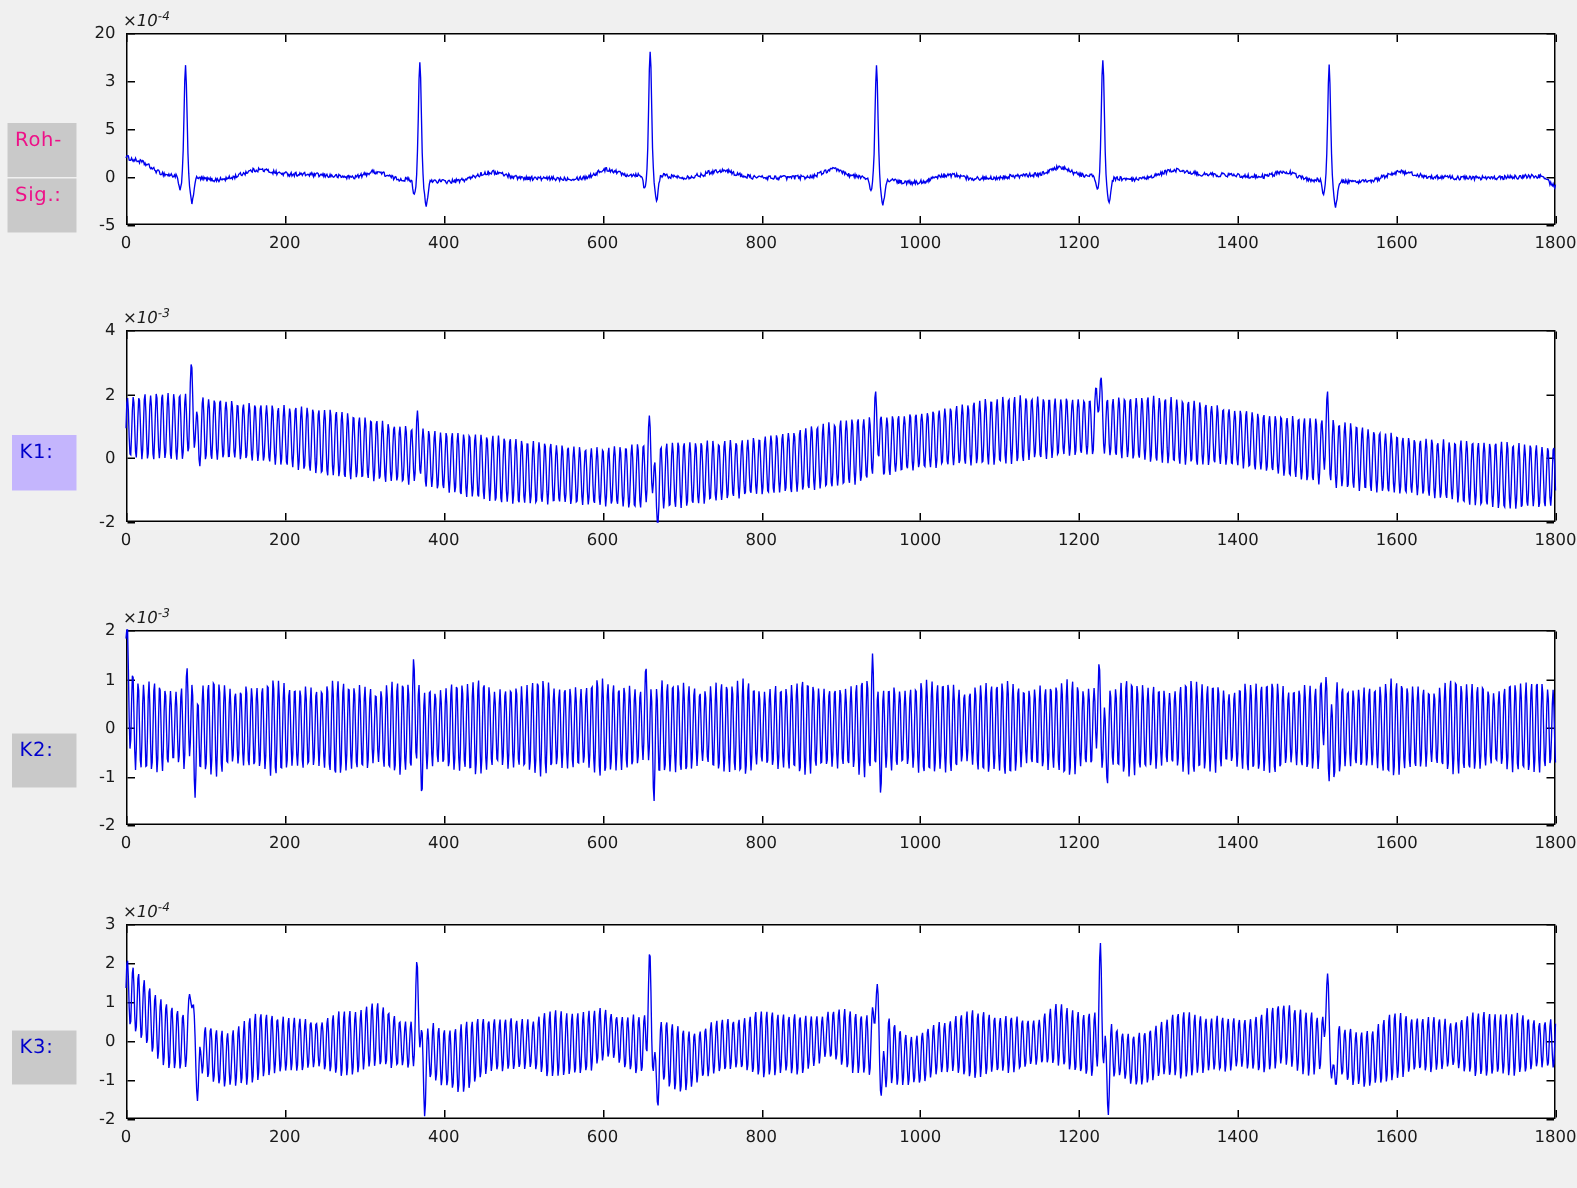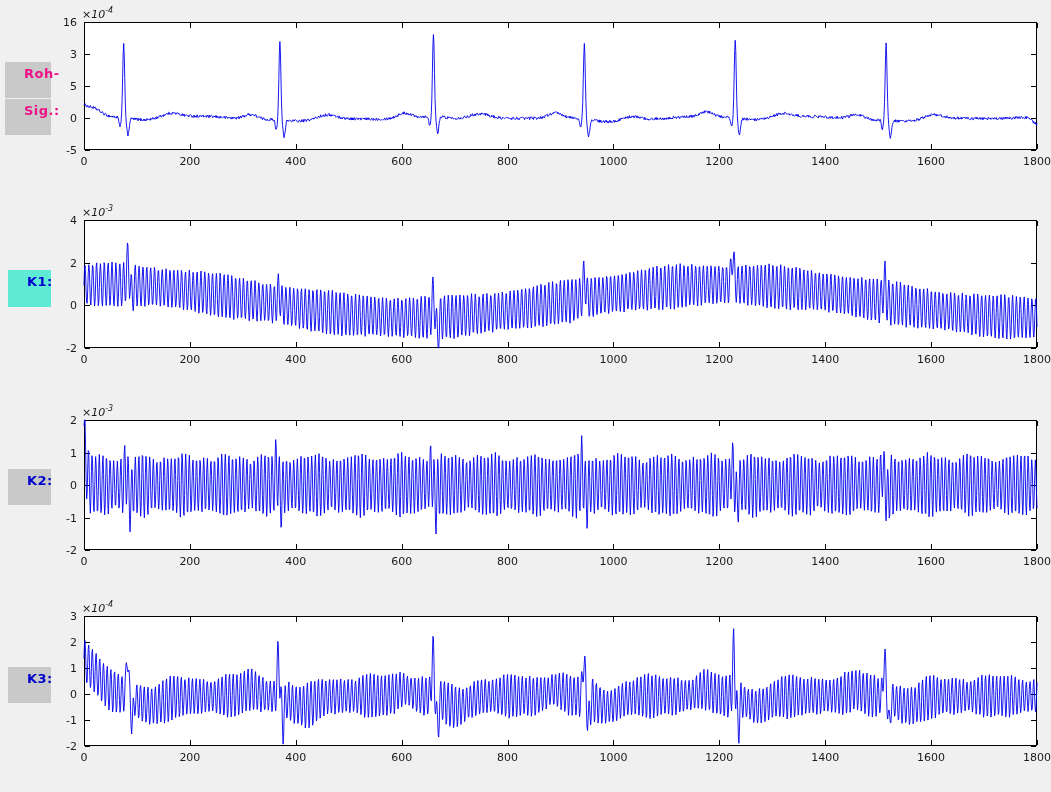--- a/index.html
+++ b/index.html
@@ -5,37 +5,37 @@
   html,body{margin:0;padding:0;background:#f0f0f0;font-family:"DejaVu Sans","Liberation Sans",sans-serif;}
   .fig{position:relative;width:1051px;height:792px;background:#f0f0f0;overflow:hidden;}
   .panel{position:absolute;left:84px;width:953px;background:#ffffff;}
   .p0{top:22px;height:128px;}
   .p1{top:220px;height:128px;}
   .p2{top:420px;height:130px;}
   .p3{top:616px;height:130px;}
   .panel svg{position:absolute;left:0;top:0;overflow:visible;display:block;}
   .exp{position:absolute;left:-2px;top:-16px;font-size:11px;color:#1a1a1a;white-space:nowrap;font-style:italic;}
   .exp sup{font-size:8px;}
-  .labelbox{position:absolute;font-weight:bold;font-size:13px;line-height:15px;padding:4px 19px;box-sizing:border-box;letter-spacing:0.5px;}
+  .labelbox{position:absolute;font-weight:normal;font-size:13px;line-height:15px;padding:4px 5px;box-sizing:border-box;letter-spacing:0.5px;margin-top:20px;}
   .lb-roh{left:5px;top:62px;width:46px;height:36px;}
   .lb-sig{left:5px;top:99px;width:46px;height:36px;}
   .lb-k1{left:8px;top:270px;width:43px;height:37px;}
   .lb-k2{left:8px;top:469px;width:43px;height:36px;}
   .lb-k3{left:8px;top:667px;width:43px;height:36px;}
   .ytick{position:absolute;font-size:11px;color:#1a1a1a;transform:translate(-100%,-50%);white-space:nowrap;}
   .xtick{position:absolute;font-size:11px;color:#1a1a1a;transform:translate(-50%,0);white-space:nowrap;}
 </style>
 </head>
 <body>
 
 <div class="fig">
 
   <div class="labelbox lb-roh" style="color: rgb(238, 17, 136); background: rgb(201, 201, 201);">Roh-</div>
   <div class="labelbox lb-sig" style="color: rgb(238, 17, 136); background: rgb(201, 201, 201);">Sig.:</div>
-  <div class="labelbox lb-k1" style="color: rgb(0, 0, 204); background: #5eead4;">K1:</div>
+  <div class="labelbox lb-k1" style="color: rgb(0, 0, 204); background: #c4b5fd;">K1:</div>
   <div class="labelbox lb-k2" style="color: rgb(0, 0, 204); background: rgb(201, 201, 201);">K2:</div>
   <div class="labelbox lb-k3" style="color: rgb(0, 0, 204); background: rgb(201, 201, 201);">K3:</div>
 
   <div class="panel p0">
     <span class="exp"><span>×10</span><sup>-4</sup></span>
     <svg width="953" height="128" viewBox="0 0 953 128">
         <rect x="0.5" y="0.5" width="952" height="127" fill="none" stroke="#000000"></rect>
         <line x1="0.5" y1="127" x2="0.5" y2="122" stroke="#000000" stroke-width="1"></line>
         <line x1="0.5" y1="1" x2="0.5" y2="6" stroke="#000000" stroke-width="1"></line>
         <line x1="106.5" y1="127" x2="106.5" y2="122" stroke="#000000" stroke-width="1"></line>
@@ -75,21 +75,21 @@
       <div class="xtick" style="left: 423.556px; top: 133px;">800</div>
       <div class="xtick" style="left: 529.444px; top: 133px;">1000</div>
       <div class="xtick" style="left: 635.333px; top: 133px;">1200</div>
       <div class="xtick" style="left: 741.222px; top: 133px;">1400</div>
       <div class="xtick" style="left: 847.111px; top: 133px;">1600</div>
       <div class="xtick" style="left: 953px; top: 133px;">1800</div>
       <div class="ytick" style="left: -7px; top: 128px;">-5</div>
       <div class="ytick" style="left: -7px; top: 96px;">0</div>
       <div class="ytick" style="left: -7px; top: 64px;">5</div>
       <div class="ytick" style="left: -7px; top: 32px;">3</div>
-      <div class="ytick" style="left: -7px; top: 0px;">16</div>
+      <div class="ytick" style="left: -7px; top: 0px;">20</div>
     </div>
 
   <div class="panel p1">
     <span class="exp"><span>×10</span><sup>-3</sup></span>
     <svg width="953" height="128" viewBox="0 0 953 128">
         <rect x="0.5" y="0.5" width="952" height="127" fill="none" stroke="#000000"></rect>
         <line x1="0.5" y1="127" x2="0.5" y2="122" stroke="#000000" stroke-width="1"></line>
         <line x1="0.5" y1="1" x2="0.5" y2="6" stroke="#000000" stroke-width="1"></line>
         <line x1="106.5" y1="127" x2="106.5" y2="122" stroke="#000000" stroke-width="1"></line>
         <line x1="106.5" y1="1" x2="106.5" y2="6" stroke="#000000" stroke-width="1"></line>

